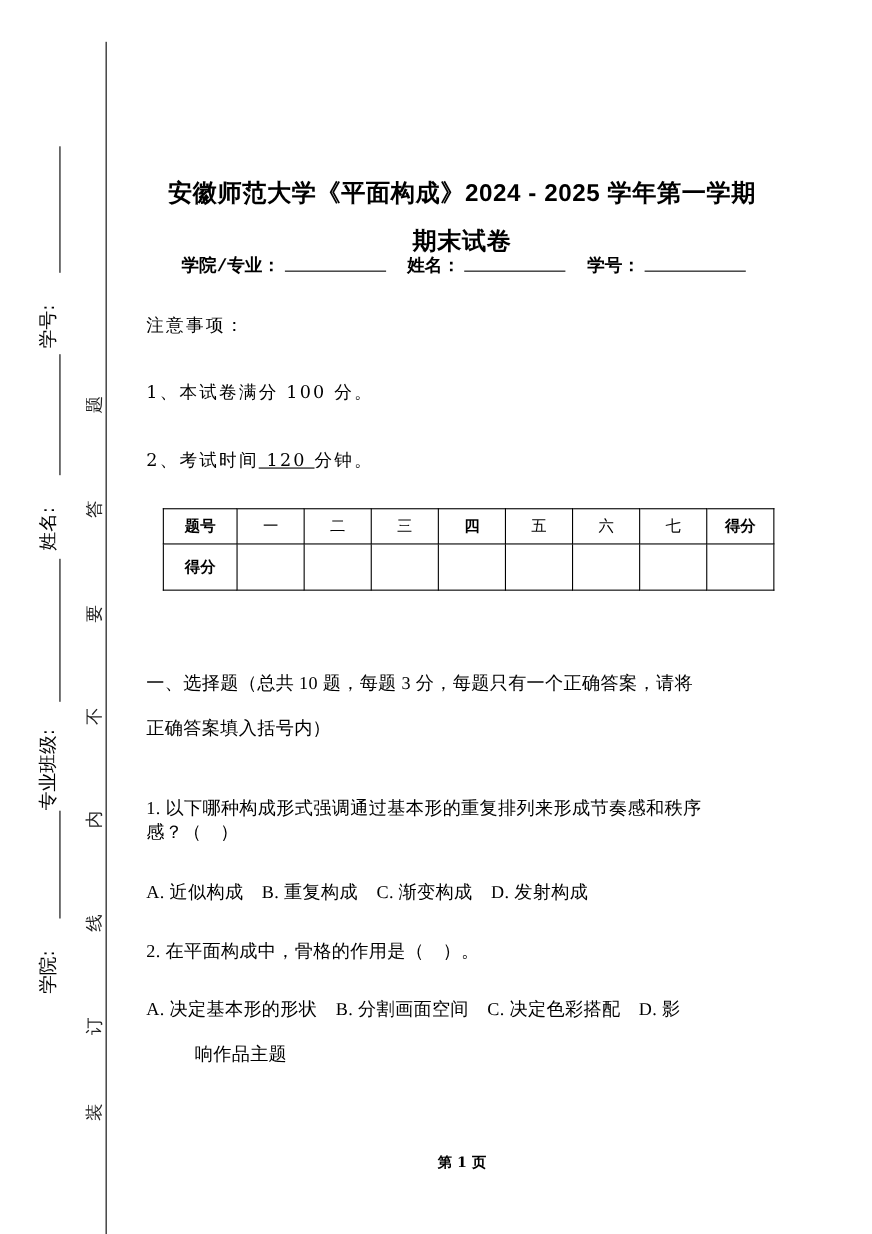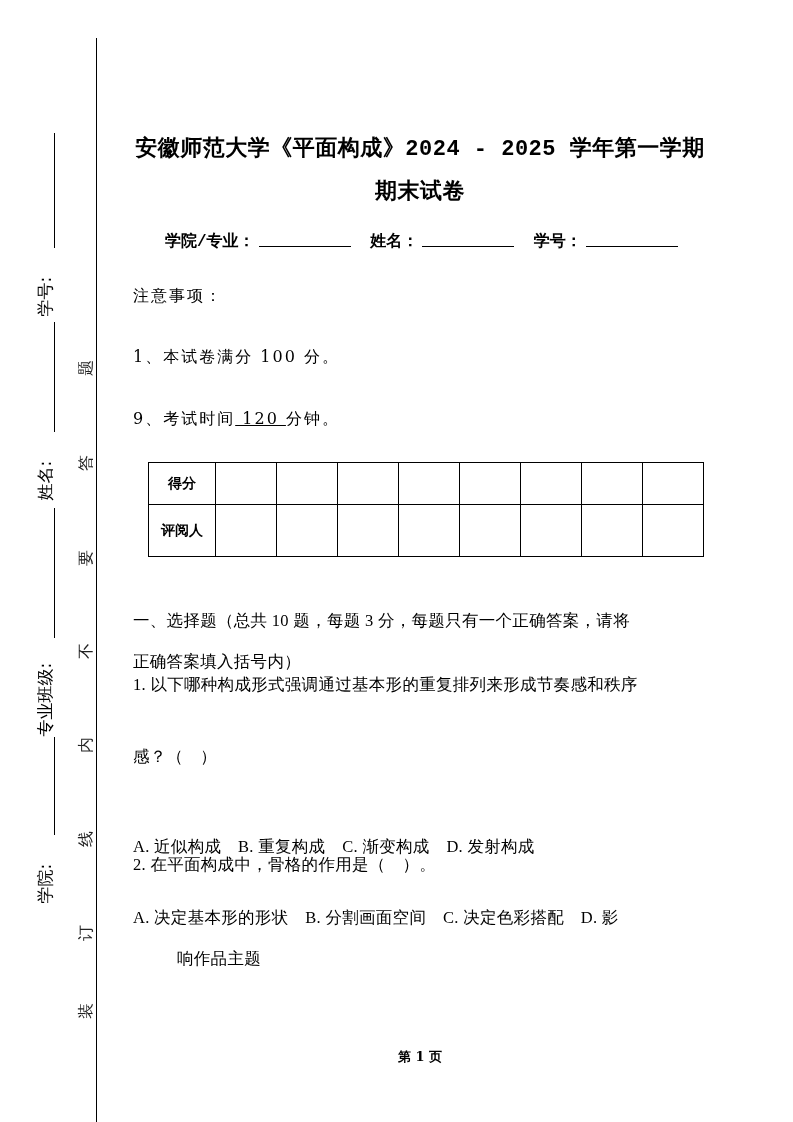--- a/index.html
+++ b/index.html
@@ -1,21 +1,21 @@
 <!DOCTYPE html>
 <html><head>
 <meta charset="utf-8">
 <style>
   html, body { margin:0; padding:0; background:#ffffff; }
   body { width:793px; height:1122px; position:relative; overflow:hidden; color:#000; font-family:"DejaVu Serif", serif; }
   .vline { position:absolute; left:96px; top:38px; width:1px; height:1084px; background:#000; }
   .binding-line { position:absolute; left:54px; width:1px; background:#000; }
   .vtext { position:absolute; transform:rotate(-90deg); transform-origin:center center; white-space:nowrap; font-family:"DejaVu Sans", sans-serif; font-size:17px; line-height:17px; }
   .vchar { position:absolute; left:78px; transform:rotate(-90deg); font-family:"DejaVu Serif", serif; font-size:16px; line-height:16px; color:#222; }
-  .title { position:absolute; left:120px; width:600px; text-align:center; font-family:Liberation Mono, monospace; font-weight:bold; font-size:22px; letter-spacing:0.5px; }
+  .title { position:absolute; left:120px; width:600px; text-align:center; font-family:Liberation Sans, sans-serif; font-weight:bold; font-size:22px; letter-spacing:0.5px;margin-top:28px; }
   .info-row { position:absolute; left:165px; top:231px; font-family:Liberation Mono, monospace; font-weight:bold; font-size:16px; white-space:nowrap; }
   .info-row .blank { display:inline-block; width:92px; border-bottom:1px solid #000; margin:0 10px 0 4px; height:15px; vertical-align:-1px; }
   .p { position:absolute; left:133px; font-size:16px; letter-spacing:2px; white-space:nowrap; }
   .u { text-decoration:underline; }
   table.score { position:absolute; left:148px; top:462px; border-collapse:collapse; font-family:"DejaVu Sans", sans-serif; font-size:14px; }
   table.score td { border:1px solid #000; text-align:center; width:60px; padding:0; }
   table.score td:first-child { width:66px; font-weight:bold; }
   table.score tr.h td { height:31px; }
   table.score tr.h td.bold { font-weight:bold; }
   table.score tr.r1 td { height:41px; }
@@ -54,54 +54,54 @@
 
 <div class="info-row">
   <span>学院/专业：</span><span class="blank"></span>
   <span>姓名：</span><span class="blank"></span>
   <span>学号：</span><span class="blank"></span>
 </div>
 
 <div class="p" style="top:286px;">注意事项：</div>
 <div class="p" style="top:347px;">1、本试卷满分 100 分。</div>
 <div class="p" style="top:409px;">
-  <span>9、考试时间</span><span class="u"> 120 </span><span>分钟。</span>
+  <span>2、考试时间</span><span class="u"> 120 </span><span>分钟。</span>
 </div>
 
 <table class="score">
   <tbody>
+      <tr class="h">
+    <td class="bold">题号</td>
+    <td>一</td>
+    <td>二</td>
+    <td>三</td>
+    <td class="bold">四</td>
+    <td>五</td>
+    <td>六</td>
+    <td>七</td>
+    <td class="bold">得分</td>
+  </tr>
   <tr class="r1">
     <td>得分</td>
-    <td></td>
-    <td></td>
-    <td></td>
-    <td></td>
-    <td></td>
-    <td></td>
-    <td></td>
-    <td></td>
-  </tr>
-  <tr class="r2">
-    <td>评阅人</td>
     <td></td>
     <td></td>
     <td></td>
     <td></td>
     <td></td>
     <td></td>
     <td></td>
     <td></td>
   </tr>
 </tbody>
   </table>
 
 <div class="q" style="top:610px;">一、选择题（总共 10 题，每题 3 分，每题只有一个正确答案，请将</div>
 <div class="q" style="top:651px;">正确答案填入括号内）</div>
 
-<div class="q" style="top:674px;">1. 以下哪种构成形式强调通过基本形的重复排列来形成节奏感和秩序</div>
+<div class="q" style="top:724px;">1. 以下哪种构成形式强调通过基本形的重复排列来形成节奏感和秩序</div>
 <div class="q" style="top:746px;">感？（　）</div>
-<div class="q" style="top:800px;margin-top:36px;">A. 近似构成　B. 重复构成　C. 渐变构成　D. 发射构成</div>
+<div class="q" style="top:800px;">A. 近似构成　B. 重复构成　C. 渐变构成　D. 发射构成</div>
 
 <div class="q" style="top:854px;text-align:right;">2. 在平面构成中，骨格的作用是（　）。</div>
 <div class="q" style="top:907px;">A. 决定基本形的形状　B. 分割画面空间　C. 决定色彩搭配　D. 影</div>
 <div class="q" style="top:948px;margin-left:44px;">响作品主题</div>
 
 <div class="footer">第 1 页</div>
 
 </body></html>

